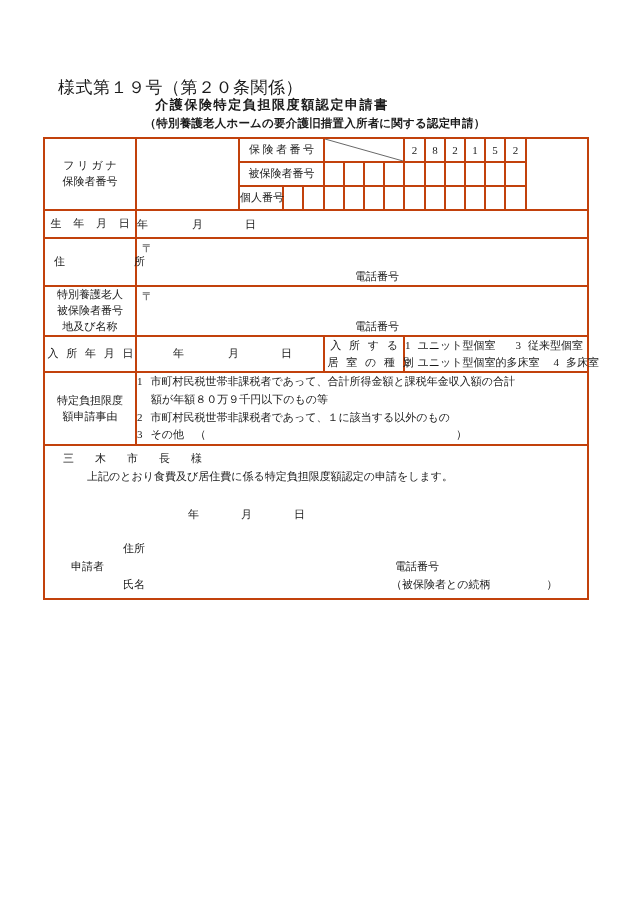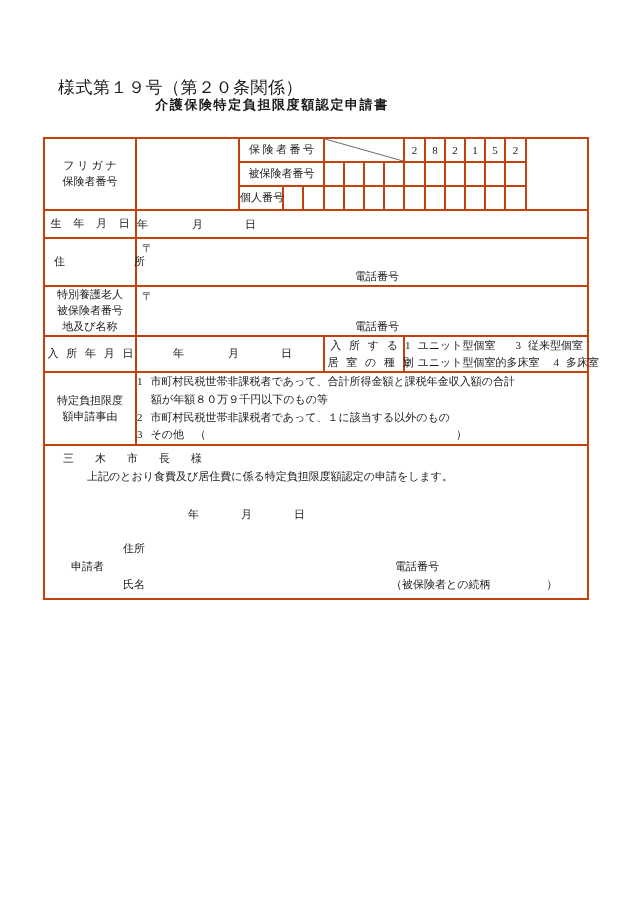--- a/index.html
+++ b/index.html
@@ -242,20 +242,21 @@
   }
   .ap-rel .sp { display: inline-block; width: 56px; }
 </style>
 </head>
 <body>
 
 <div class="page">
 
   <div class="form-no">様式第１９号（第２０条関係）</div>
   <div class="doc-title">介護保険特定負担限度額認定申請書</div>
+  <div class="doc-subtitle">（特別養護老人ホームの要介護旧措置入所者に関する認定申請）</div>
 
   <table class="form-table">
     <colgroup>
       <col style="width:92px">
       <col style="width:103px">
       <col style="width:20px">
       <col style="width:20px">
       <col style="width:4px">
       <col style="width:20px">
       <col style="width:21px">

